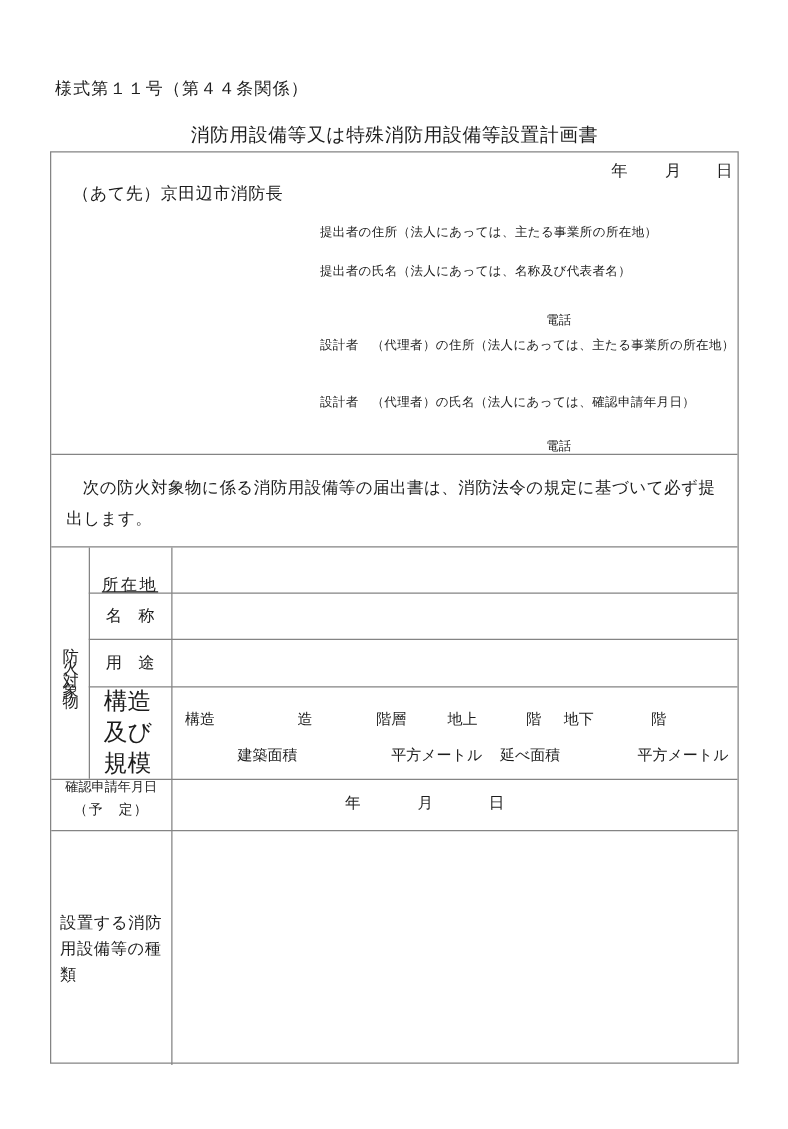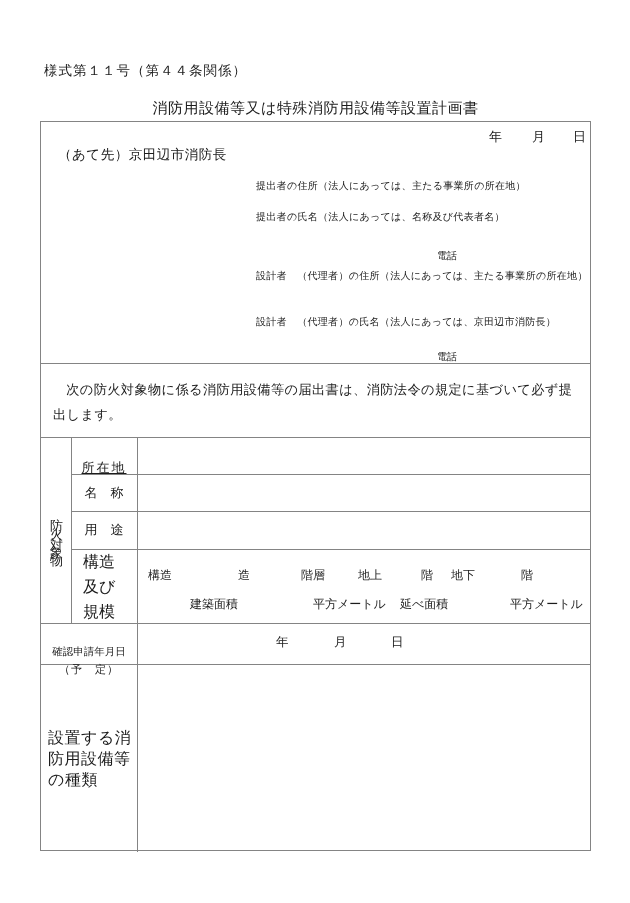--- a/index.html
+++ b/index.html
@@ -43,40 +43,40 @@
   .h3{top:111px;}
   .h4{top:185px;left:0;}
   .h5{top:226px;left:0;}
   .group-cell{left:0;top:0;width:30px;height:185px;display:flex;align-items:center;justify-content:center;}
   .group-cell span{writing-mode:vertical-rl;text-orientation:upright;font-size:13px;letter-spacing:9px;}
   .rowlab{left:30px;width:66px;display:flex;align-items:center;justify-content:center;font-size:13px;letter-spacing:2px;}
   .lab-loc{top:12px;height:36px;text-decoration:underline;}
   .lab-name{top:36px;height:37px;letter-spacing:0;}
   .lab-use{top:73px;height:38px;letter-spacing:0;}
   .lab-struct{top:111px;height:74px;letter-spacing:0;}
-  .lab-struct span{display:block;width:42px;line-height:25px;font-size:16px;}
+  .lab-struct span{display:block;width:42px;line-height:25px;font-size:19px;}
   .valcell{left:96px;width:455px;}
   .v-loc{top:0;height:36px;}
   .v-name{top:36px;height:37px;}
   .v-use{top:73px;height:38px;}
   .struct-cell{left:96px;top:111px;width:455px;height:74px;font-size:12px;}
   .struct-cell span{position:absolute;white-space:nowrap;}
   .sl1{top:18px;}
   .sl2{top:47px;margin-left:42px;}
   .sx0{left:11px;}  .sx1{left:101px;} .sx2{left:164px;} .sx3{left:221px;}
   .sx4{left:284px;} .sx5{left:314px;} .sx6{left:384px;}
   .tx0{left:11px;}  .tx1{left:134px;} .tx2{left:221px;} .tx3{left:331px;}
-  .confirm-lab{left:0;top:185px;width:96px;height:41px;text-align:center;padding-top:21px;box-sizing:border-box;}
+  .confirm-lab{left:0;top:185px;width:96px;height:41px;text-align:center;padding-top:0;box-sizing:border-box;}
   .confirm-lab .cl1{font-size:10.5px;line-height:16px;display:block;}
   .confirm-lab .cl2{font-size:11px;line-height:18px;display:block;letter-spacing:1px;}
   .confirm-val{left:96px;top:185px;width:455px;height:41px;font-size:12.5px;}
   .confirm-val span{position:absolute;top:11px;}
   .cv-y{left:139px;} .cv-m{left:197px;} .cv-d{left:254px;}
   .equip-lab{left:0;top:226px;width:96px;height:188px;display:flex;align-items:center;
-    padding:0 4px 0 7px;box-sizing:border-box;font-size:16px;line-height:21px;letter-spacing:0.5px;}
+    padding:0 4px 0 7px;box-sizing:border-box;font-size:13px;line-height:21px;letter-spacing:0.5px;}
   .equip-val{left:96px;top:226px;width:455px;height:188px;}
 </style>
 </head>
 <body>
 
 <div>
 
   <div class="abs form-no">様式第１１号（第４４条関係）</div>
   <div class="abs doc-title">消防用設備等又は特殊消防用設備等設置計画書</div>
 
@@ -86,21 +86,21 @@
       <span class="abs date-cell d-year">年</span>
       <span class="abs date-cell d-month">月</span>
       <span class="abs date-cell d-day">日</span>
 
       <div class="abs addressee">（あて先）京田辺市消防長</div>
 
       <div class="abs hlbl l1">提出者の住所（法人にあっては、主たる事業所の所在地）</div>
       <div class="abs hlbl l2">提出者の氏名（法人にあっては、名称及び代表者名）</div>
       <div class="abs phone p1">電話</div>
       <div class="abs hlbl l3">設計者　（代理者）の住所（法人にあっては、主たる事業所の所在地）</div>
-      <div class="abs hlbl l4">設計者　（代理者）の氏名（法人にあっては、京田辺市消防長）</div>
+      <div class="abs hlbl l4">設計者　（代理者）の氏名（法人にあっては、確認申請年月日）</div>
       <div class="abs phone p2">電話</div>
     </div>
 
     <div class="abs sec-notice">次の防火対象物に係る消防用設備等の届出書は、消防法令の規定に基づいて必ず提出します。</div>
 
     <div class="abs sec-table">
       <div class="abs vline vA"></div>
       <div class="abs vline vB"></div>
       <div class="abs hline h1"></div>
       <div class="abs hline h2"></div>

